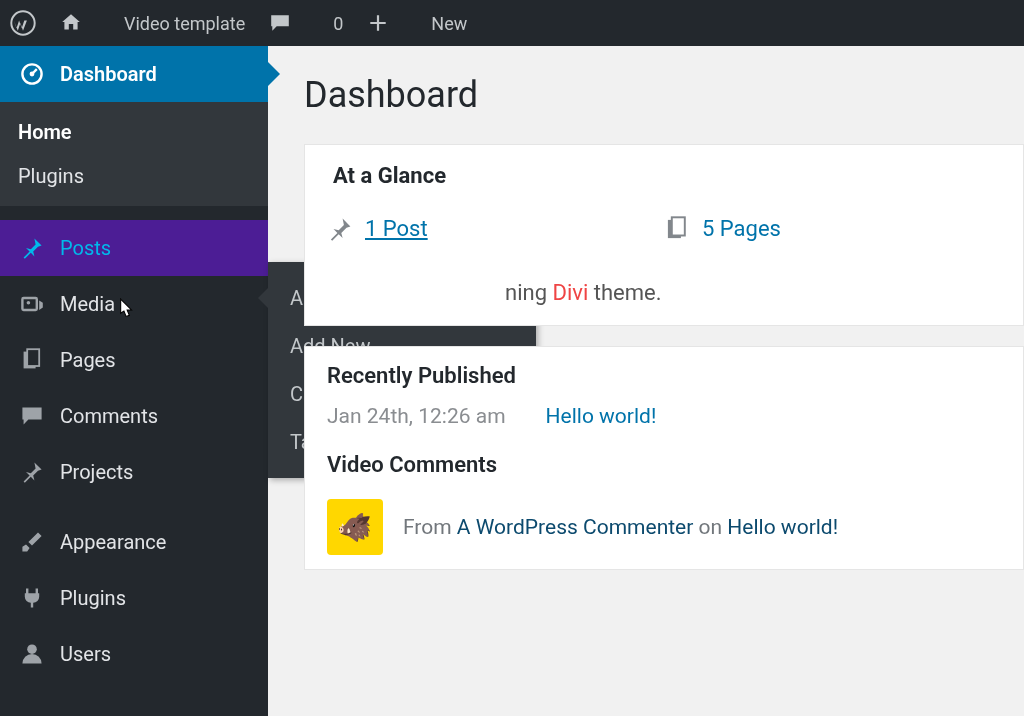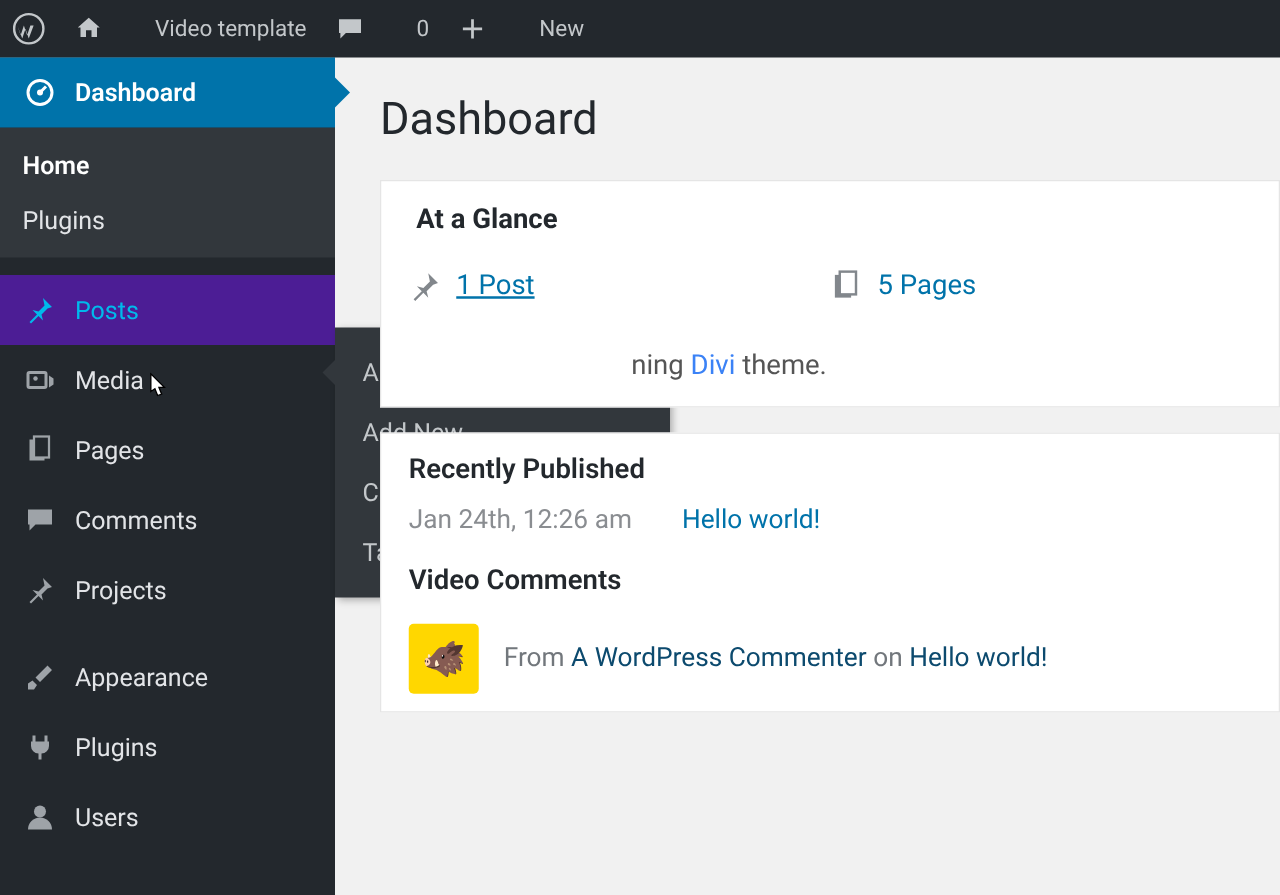--- a/index.html
+++ b/index.html
@@ -29,21 +29,21 @@
 .main h1 { font-size: 36px; font-weight: 400; color: #23282d; margin-bottom: 28px; }
 
 .panel { background: #fff; border: 1px solid #e5e5e5; margin-bottom: 20px; }
 .panel h2 { font-size: 22px; font-weight: 700; padding: 18px 28px; color: #23282d; }
 .glance-row { display: flex; padding: 10px 22px 22px; }
 .glance-col { flex: 1; display: flex; align-items: flex-start; }
 .glance-col .gicon { width: 28px; height: 28px; margin-right: 10px; }
 .glance-col a { color: #0073aa; text-decoration: none; font-size: 22px; }
 .glance-col a.und { text-decoration: underline; }
 .theme-line { padding: 14px 22px 20px 200px; font-size: 22px; color: #555; }
-.theme-line a { color: #3b82f6; text-decoration: none; }
+.theme-line a { color: #ef4444; text-decoration: none; }
 
 .panel h3 { font-size: 22px; font-weight: 600; padding: 16px 22px 8px; color: #23282d; }
 .recent-row { display: flex; padding: 8px 22px; align-items: center; font-size: 21px; }
 .recent-row .date { color: #8a8d91; margin-right: 40px; }
 .recent-row a { color: #0073aa; text-decoration: none; }
 .comment-row { display: flex; padding: 14px 22px; align-items: center; font-size: 21px; color: #72777c; }
 .comment-row .avatar { width: 56px; height: 56px; background: #ffd700; border-radius: 4px; margin-right: 20px; display:flex; align-items:center; justify-content:center; font-size:28px; }
 .comment-row a { color: #0c4a6e; text-decoration: none; }
 
 .cursor { position: absolute; top: 298px; left: 114px; width: 24px; height: 24px; pointer-events: none; }

